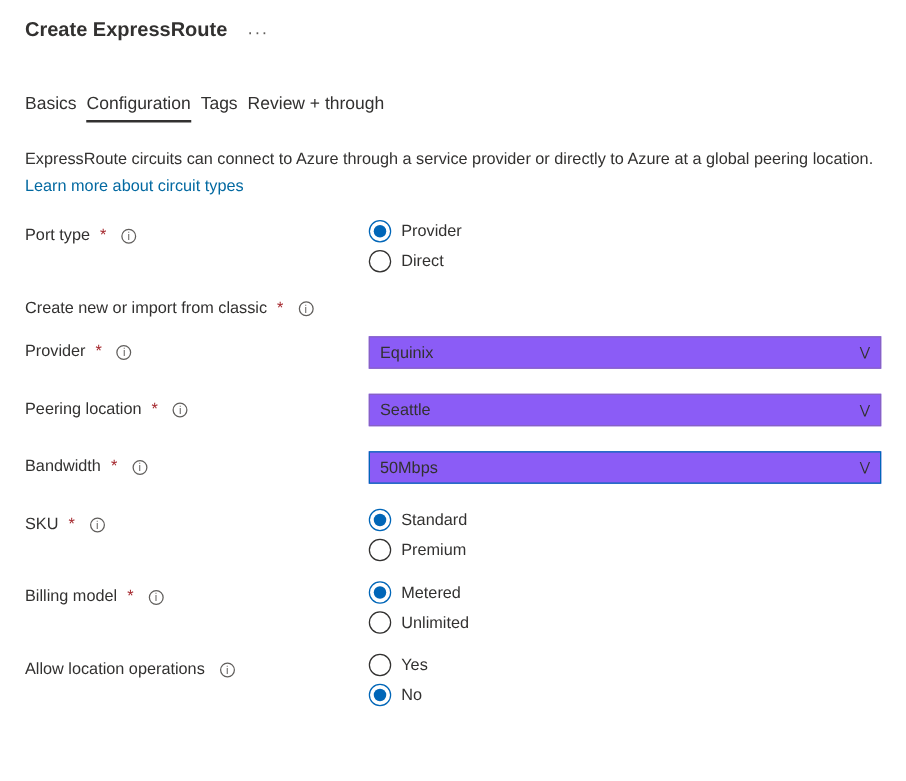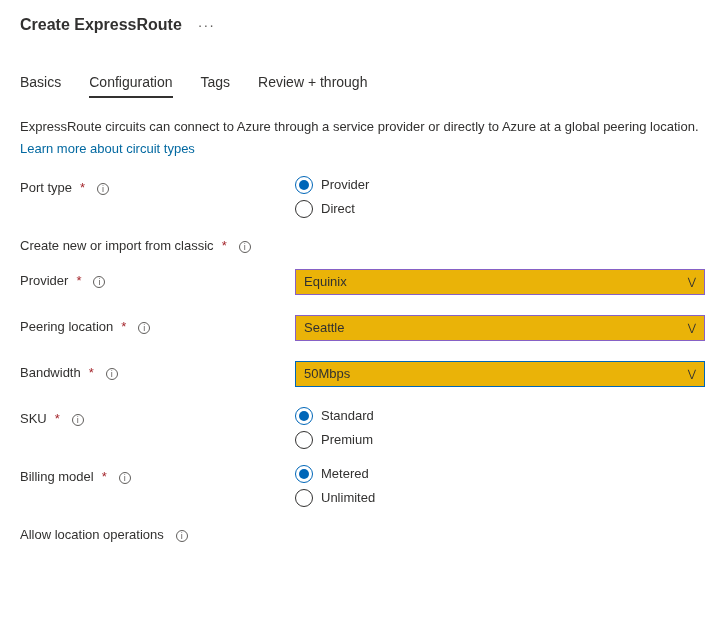--- a/index.html
+++ b/index.html
@@ -8,38 +8,38 @@
     padding: 16px 20px;
     font-family: "Segoe UI", Arial, sans-serif;
     font-size: 13px;
     color: #323130;
     width: 725px;
     background: #fff;
   }
   .title-row { display: flex; align-items: center; gap: 16px; margin-bottom: 34px; }
   h1 { font-size: 16px; font-weight: 600; margin: 0; }
   .ellipsis { color: #605e5c; font-size: 14px; letter-spacing: 1px; cursor: pointer; }
-  .tabs { display: flex; gap: 28px; border-bottom: 1px solid #fff; margin-bottom: 18px; }
+  .tabs { display: flex; gap: 8px; border-bottom: 1px solid #fff; margin-bottom: 18px; }
   .tab { padding: 6px 0; font-size: 14px; color: #323130; border-bottom: 2px solid transparent; cursor: pointer; }
   .tab.active { border-bottom-color: #323130; font-weight: 400; }
   .intro { margin-bottom: 4px; line-height: 1.5; }
   .link { color: #0369a1; text-decoration: none; cursor: pointer; }
   .form { margin-top: 20px; }
   .field-row { display: flex; align-items: flex-start; margin-bottom: 20px; }
   .field-row.radio { margin-bottom: 16px; }
   .field-label { width: 275px; display: flex; align-items: flex-end; gap: 8px; padding-top: 4px; flex-shrink: 0; }
   .req { color: #a4262c; }
   .info-icon { width: 12px; height: 12px; border: 1px solid #605e5c; border-radius: 50%; display: inline-flex; align-items: center; justify-content: center; font-size: 9px; color: #605e5c; margin-left: 4px; cursor: default; }
   .field-control { flex: 1; max-width: 420px; }
   .radio-group { display: flex; flex-direction: column; gap: 6px; }
   .radio-option { display: flex; align-items: center; gap: 8px; cursor: pointer; }
   .radio-circle { width: 18px; height: 18px; border: 1px solid #323130; border-radius: 50%; display: inline-flex; align-items: center; justify-content: center; flex-shrink: 0; }
   .radio-circle.selected { border-color: #0066b8; }
   .radio-dot { width: 10px; height: 10px; border-radius: 50%; background: #0066b8; }
-  .select { width: 100%; height: 26px; border: 1px solid #605e5c; background: #eab308; padding: 0 8px; display: flex; align-items: center; justify-content: space-between; cursor: pointer; font-size: 13px; }
+  .select { width: 100%; height: 26px; border: 1px solid #605e5c; background: #8b5cf6; padding: 0 8px; display: flex; align-items: center; justify-content: space-between; cursor: pointer; font-size: 13px; }
   .select.purple { border-color: #8661c5; }
   .select.blue { border-color: #0066b8; border-width: 1px; }
   .chev { font-size: 10px; color: #323130; }
 </style>
 </head>
 <body>
 
 
 
 <div class="title-row">
@@ -167,18 +167,30 @@
         <span>Unlimited</span>
       </label>
     </div>
   </div>
 
   <div class="field-row radio">
     <div class="field-label">
       <span>Allow location operations</span>
       <span class="info-icon">i</span>
     </div>
+    <div class="field-control radio-group">
+      <label class="radio-option">
+        <span class="radio-circle"></span>
+        <span>Yes</span>
+      </label>
+      <label class="radio-option">
+        <span class="radio-circle selected">
+            <span class="radio-dot"></span>
+          </span>
+        <span>No</span>
+      </label>
+    </div>
   </div>
 
 </div>
 
 
 
 
 </body></html>

